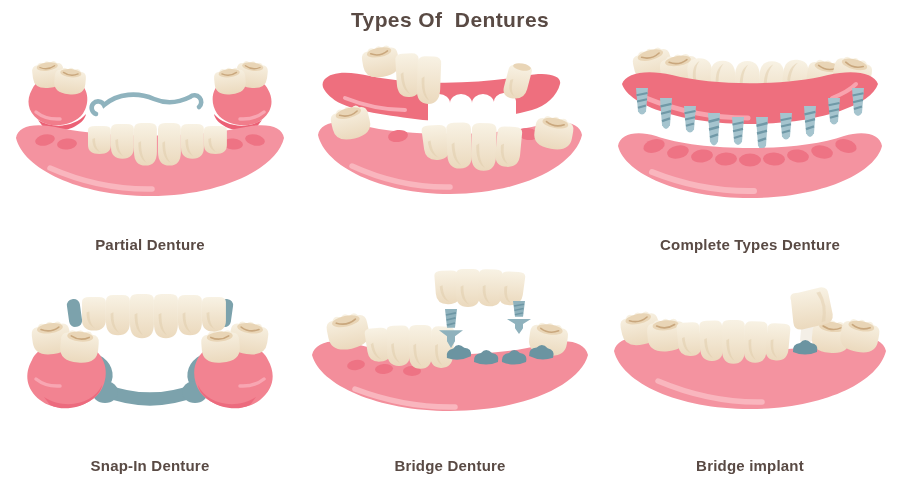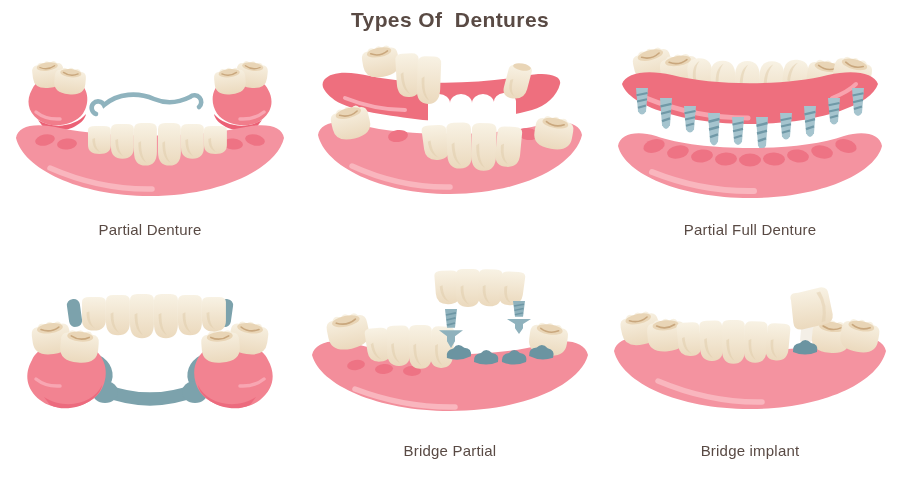--- a/index.html
+++ b/index.html
@@ -3,21 +3,21 @@
 <meta charset="utf-8">
 <style>
   html,body{margin:0;padding:0;background:#fff;}
   .page{width:900px;height:481px;background:#fff;overflow:hidden;
         font-family:"Liberation Sans",sans-serif;}
   .title-row{height:40px;display:flex;align-items:center;justify-content:center;}
   .title{font-size:21px;font-weight:bold;color:#594A44;letter-spacing:.4px;white-space:pre;}
   .grid{display:grid;grid-template-columns:repeat(3,300px);grid-template-rows:221px 220px;}
   .panel{display:flex;flex-direction:column;align-items:center;}
   .panel svg{display:block;}
-  .label{font-size:15px;font-weight:normal;color:#594A44;margin-top:1px;letter-spacing:.2px;}
+  .label{font-size:15px;font-weight:bold;color:#594A44;margin-top:16px;letter-spacing:.2px;}
 </style>
 </head>
 <body>
 
 <svg width="0" height="0" style="position:absolute" aria-hidden="true">
   <defs>
     <linearGradient id="tg" x1="0" y1="0" x2="0" y2="1">
       <stop offset="0" stop-color="#F8F2E4"></stop>
       <stop offset="1" stop-color="#EBD9BD"></stop>
     </linearGradient>
@@ -159,21 +159,21 @@
           <ellipse cx="102" cy="116" rx="11" ry="6.5" fill="#EE7384" transform="rotate(-7 102 116)"></ellipse>
           <ellipse cx="126" cy="119" rx="11" ry="6.5" fill="#EE7384" transform="rotate(-3 126 119)"></ellipse>
           <ellipse cx="150" cy="120" rx="11" ry="6.5" fill="#EE7384"></ellipse>
           <ellipse cx="174" cy="119" rx="11" ry="6.5" fill="#EE7384" transform="rotate(3 174 119)"></ellipse>
           <ellipse cx="198" cy="116" rx="11" ry="6.5" fill="#EE7384" transform="rotate(7 198 116)"></ellipse>
           <ellipse cx="222" cy="112" rx="11" ry="6.5" fill="#EE7384" transform="rotate(12 222 112)"></ellipse>
           <ellipse cx="246" cy="106" rx="11" ry="6.5" fill="#EE7384" transform="rotate(16 246 106)"></ellipse>
           <path d="M52,132 Q102,152 154,151" stroke="#F9B6BE" stroke-width="6" fill="none" stroke-linecap="round"></path>
         </g>
       </svg>
-      <div class="label">Partial Full Denture</div>
+      <div class="label">Complete Types Denture</div>
     </div>
 
     <div class="panel">
       <svg width="300" height="180" viewBox="0 0 300 180">
         <rect x="68" y="38" width="13" height="28" rx="6" fill="#7CA2AC" transform="rotate(-8 74 52)"></rect>
         <rect x="219" y="38" width="13" height="28" rx="6" fill="#7CA2AC" transform="rotate(8 226 52)"></rect>
         <g>
           <use href="#tooth-d" transform="translate(82,36) scale(0.92,0.6)"></use>
           <use href="#tooth-d" transform="translate(106,34) scale(0.92,0.72)"></use>
           <use href="#tooth-d" transform="translate(130,33) scale(0.92,0.79)"></use>
@@ -186,20 +186,21 @@
           <ellipse cx="88" cy="112" rx="25" ry="21" fill="#7CA2AC" transform="rotate(18 88 112)"></ellipse>
           <ellipse cx="105" cy="131" rx="13" ry="11" fill="#7CA2AC"></ellipse>
           <use href="#pad" fill="#F28391" transform="translate(24,73)"></use>
           <path d="M44,136 C66,150 94,142 102,124 C100,140 70,154 50,144 Z" fill="#EC6B7E"></path>
           <path d="M36,118 Q46,126 60,125" stroke="#F8A6B2" stroke-width="3.5" fill="none" stroke-linecap="round"></path>
           <use href="#molar" transform="translate(30,62) rotate(-8)"></use>
           <use href="#molar" transform="translate(62,66) rotate(5)"></use>
         </g>
         <use href="#p4L" transform="translate(300,0) scale(-1,1)"></use>
       </svg>
+      <div class="label">Snap-In Denture</div>
     </div>
 
     <div class="panel">
       <svg width="300" height="180" viewBox="0 0 300 180">
         <g>
           <path d="M12,94 C15,81 33,77 56,83 C104,97 196,97 244,83 C267,77 285,81 288,94 C280,124 224,150 150,150 C78,150 20,124 12,94 Z" fill="#F38E9B"></path>
           <ellipse cx="56" cy="104" rx="9" ry="5" fill="#EE7384" transform="rotate(-10 56 104)"></ellipse>
           <ellipse cx="84" cy="108" rx="9" ry="5" fill="#EE7384" transform="rotate(-5 84 108)"></ellipse>
           <ellipse cx="112" cy="110" rx="9" ry="5" fill="#EE7384"></ellipse>
           <path d="M55,128 Q105,147 155,146" stroke="#F9B6BE" stroke-width="5.5" fill="none" stroke-linecap="round"></path>
@@ -222,21 +223,21 @@
           <use href="#tooth-d" transform="translate(134,10) scale(0.92,0.6) rotate(-3)"></use>
           <use href="#tooth-d" transform="translate(156,8) scale(0.92,0.68)"></use>
           <use href="#tooth-d" transform="translate(179,8) scale(0.92,0.66) rotate(2)"></use>
           <use href="#tooth-d" transform="translate(202,10) scale(0.92,0.6) rotate(5)"></use>
         </g>
         <g>
           <use href="#screw-a" transform="translate(138,48) scale(1,0.85)"></use>
           <use href="#screw-a" transform="translate(206,40) scale(1,0.72)"></use>
         </g>
       </svg>
-      <div class="label">Bridge Partial</div>
+      <div class="label">Bridge Denture</div>
     </div>
 
     <div class="panel">
       <svg width="300" height="180" viewBox="0 0 300 180">
         <g>
           <path d="M14,90 C17,77 35,73 58,79 C106,93 194,93 242,79 C265,73 283,77 286,90 C278,122 222,148 150,148 C78,148 22,122 14,90 Z" fill="#F493A0"></path>
           <ellipse cx="252" cy="84" rx="9" ry="5" fill="#EE7384" transform="rotate(10 252 84)"></ellipse>
           <path d="M58,120 Q110,142 162,141" stroke="#F9B6BE" stroke-width="5.5" fill="none" stroke-linecap="round"></path>
         </g>
         <path d="M202,58 Q210,56 214,60 L212,80 Q206,84 200,80 Z" fill="#F4EFE7"></path>

